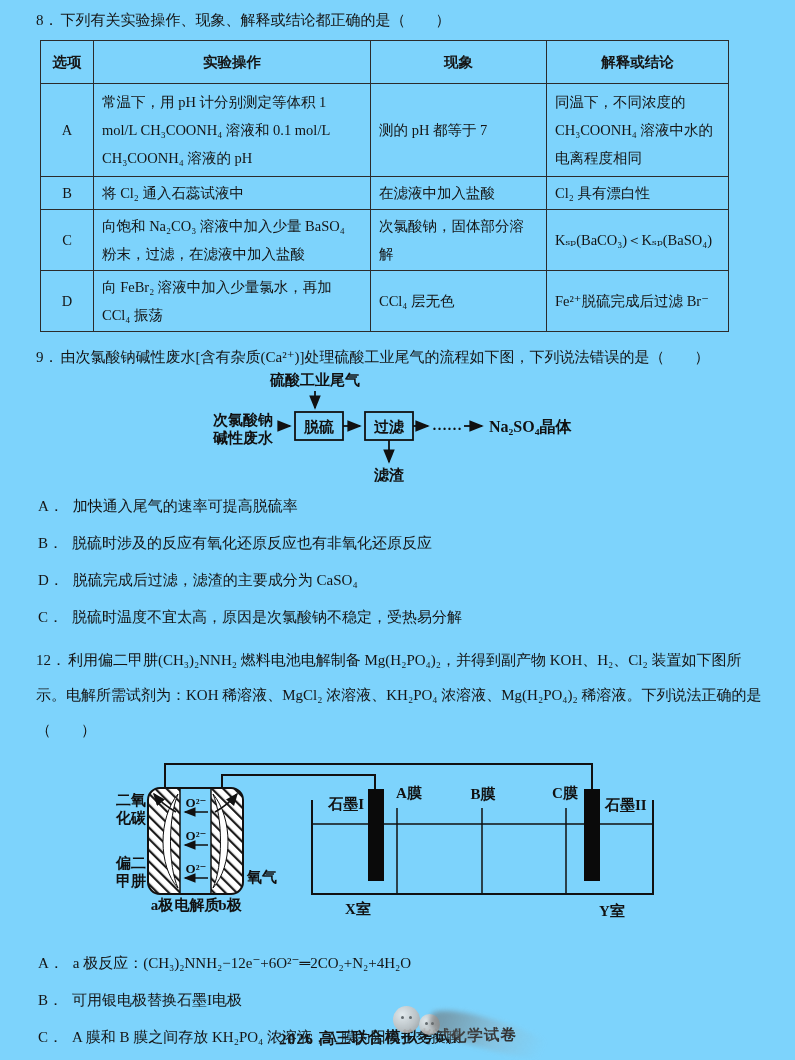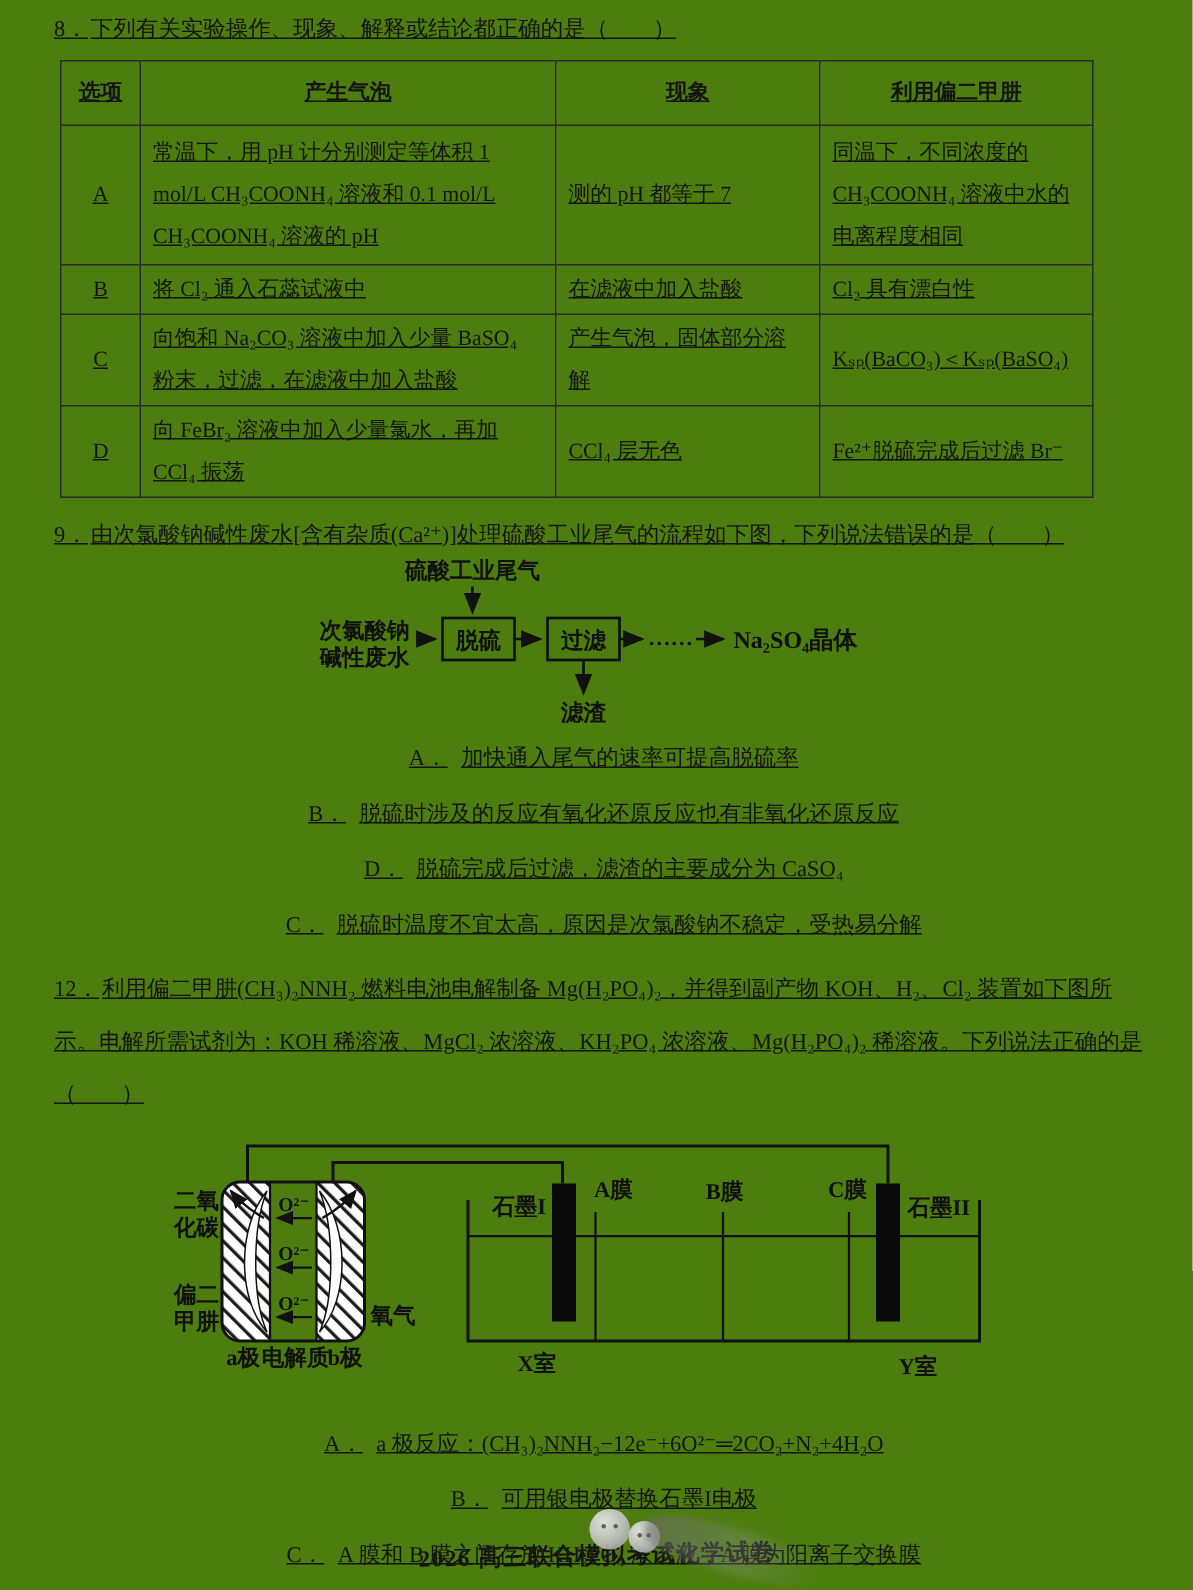--- a/index.html
+++ b/index.html
@@ -1,25 +1,24 @@
 <!DOCTYPE html>
 <html><head>
 <meta charset="utf-8">
 <style>
   * { margin:0; padding:0; box-sizing:border-box; }
   html,body { background:#e8e8e8; }
   .page {
     position:relative;
     width:795px; height:1060px;
     margin:0 auto;
-    background:#4d7c0f;
+    background:#7dd3fc;
     font-family:"Liberation Serif","DejaVu Serif",serif;
     color:#151515;
     overflow:hidden;
-    text-decoration:underline;
   }
   .content { padding:8px 28px 0 36px; }
 
   
   .stem { font-size:15px; line-height:24px; }
   .stem .qnum { margin-right:2px; }
   .q10-stem { line-height:35px; margin-top:4px; }
 
   
   table.q8 {
@@ -36,21 +35,21 @@
     line-height:28px;
   }
   table.q8 th { font-weight:600; text-align:center; height:43px; line-height:22px; }
   td.opt-cell { text-align:center; }
   tr.row-a td { height:93px; }
   tr.row-b td { height:32px; }
   tr.row-c td { height:60px; }
   tr.row-d td { height:58px;margin-top:44px; }
 
   
-  .options { margin-top:8px;text-align:center; }
+  .options { margin-top:8px; }
   .option { font-size:15px; line-height:22px; margin:0 0 15px 2px; }
   .option .olabel { margin-right:9px; }
 
   .q9-block { margin-top:13px; }
 
   
   .bleed { margin-left:-36px; }
   svg { display:block; }
   svg text { font-family:"Liberation Serif","DejaVu Serif",serif; fill:#111; }
   .dlabel { font-size:15px; font-weight:bold; }
@@ -100,40 +99,40 @@
     <table class="q8">
       <colgroup>
           <col style="width:53px">
           <col style="width:277px">
           <col style="width:176px">
           <col style="width:182px">
         </colgroup>
       <tbody>
           <tr>
         <th>选项</th>
-        <th>产生气泡</th>
+        <th>实验操作</th>
         <th>现象</th>
-        <th>利用偏二甲肼</th>
+        <th>解释或结论</th>
       </tr>
       <tr class="row-a">
         <td class="opt-cell">A</td>
         <td>常温下，用 pH 计分别测定等体积 1 mol/L CH₃COONH₄ 溶液和 0.1 mol/L CH₃COONH₄ 溶液的 pH</td>
         <td>测的 pH 都等于 7</td>
         <td>同温下，不同浓度的 CH₃COONH₄ 溶液中水的电离程度相同</td>
       </tr>
       <tr class="row-b">
         <td class="opt-cell">B</td>
         <td>将 Cl₂ 通入石蕊试液中</td>
         <td>在滤液中加入盐酸</td>
         <td>Cl₂ 具有漂白性</td>
       </tr>
       <tr class="row-c">
         <td class="opt-cell">C</td>
         <td>向饱和 Na₂CO₃ 溶液中加入少量 BaSO₄ 粉末，过滤，在滤液中加入盐酸</td>
-        <td>产生气泡，固体部分溶解</td>
+        <td>次氯酸钠，固体部分溶解</td>
         <td>Kₛₚ(BaCO₃)＜Kₛₚ(BaSO₄)</td>
       </tr>
       <tr class="row-d">
         <td class="opt-cell">D</td>
         <td>向 FeBr₂ 溶液中加入少量氯水，再加 CCl₄ 振荡</td>
         <td>CCl₄ 层无色</td>
         <td>Fe²⁺脱硫完成后过滤 Br⁻</td>
       </tr>
     </tbody>
       </table>

